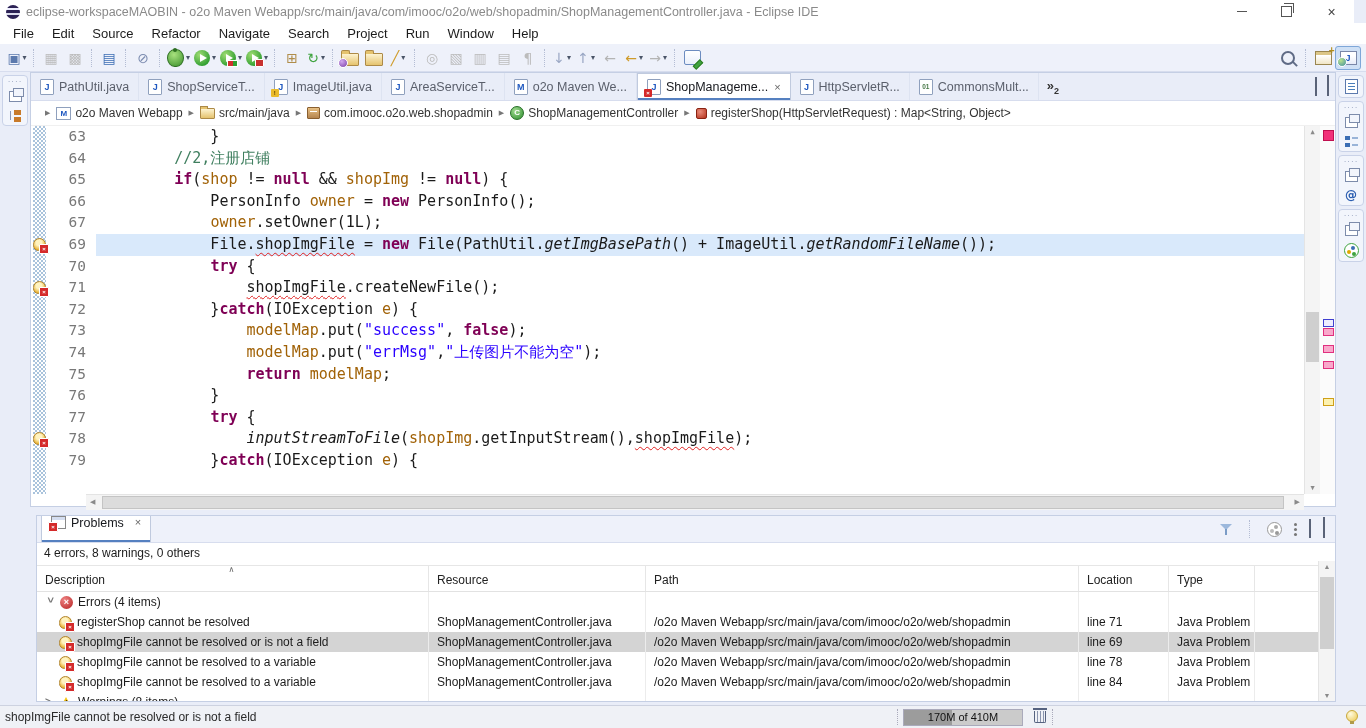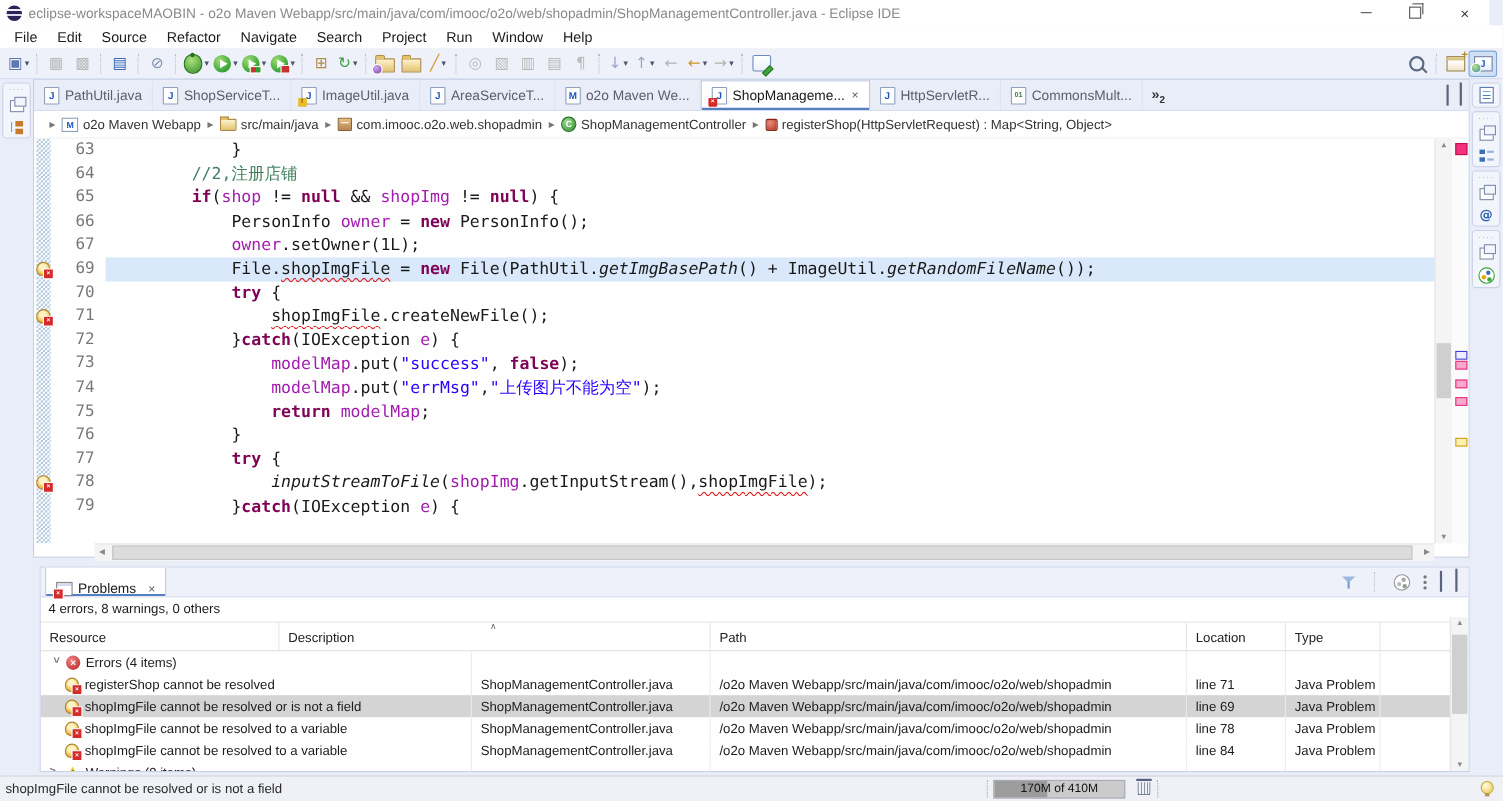--- a/index.html
+++ b/index.html
@@ -86,21 +86,21 @@
   .cl{display:flex;height:21.6px;line-height:21.6px;white-space:pre}
   .mcell{width:17px;flex:0 0 auto;position:relative}
   .mk{position:absolute;left:2px;top:4px;width:11px;height:11px;background:radial-gradient(circle at 45% 35%,#fff3c0 0 30%,#e8b133 75%);border:1px solid #b2842a;border-radius:50% 50% 42% 42%}
   .mk::after{content:"×";position:absolute;right:-4px;bottom:-4px;width:8px;height:8px;background:#d42a2a;border:1px solid #fff;border-radius:1px;color:#fff;font:bold 6px/8px "Liberation Sans",sans-serif;text-align:center}
   .lnum{width:38px;flex:0 0 auto;text-align:right;padding-right:10px;color:#787878;font-size:14.5px}
   .ltext{flex:1;padding-left:6px;color:#1a1a1a}
   .cl.hl .ltext{background:#d9e9fb}
   .k{color:#7f0055;font-weight:bold}
   .s{color:#2a00ff}
   .c{color:#3f7f5f}
-  .v{color:#a21caf}
+  .v{color:#a16207}
   .i{font-style:italic}
   .e{text-decoration:underline wavy #e01f1f 1px;text-underline-offset:3px}
 
   .vscroll{position:absolute;right:15px;top:0;bottom:0;width:15px;background:#f4f4f4;border-left:1px solid #e4e4e4}
   .vthumb{position:absolute;left:1px;right:1px;top:186px;height:50px;background:#cfcfcf}
   .sarr{position:absolute;left:0;right:0;text-align:center;font-size:7px;color:#8a8a8a}
   .ruler{position:absolute;right:0;top:0;bottom:0;width:15px;background:#fbfbfb}
   .rm{position:absolute;left:3px;width:9px;height:6px}
   .rm-top{top:4px;height:9px;background:#f2327a;border:1px solid #c01050}
   .rm-blue{top:193px;background:#eef;border:1px solid #4040d0}
@@ -129,21 +129,21 @@
   .ic-outline{width:13px;height:13px;background:linear-gradient(#3c6eb4,#3c6eb4) 0 1px/5px 4px no-repeat,linear-gradient(#3c6eb4,#3c6eb4) 0 8px/5px 4px no-repeat,linear-gradient(#9ab4d8,#9ab4d8) 7px 2px/6px 2px no-repeat,linear-gradient(#9ab4d8,#9ab4d8) 7px 9px/6px 2px no-repeat}
   .ic-at{font:bold 12px/13px "DejaVu Sans",sans-serif;color:#2a5db0}
   .ic-balls{width:13px;height:13px;border-radius:50%;border:1px solid #3fa33f;background:#fff}
   .ic-balls::before{content:"";position:absolute;left:6px;top:2px;width:4px;height:4px;border-radius:50%;background:#3c6eb4;box-shadow:-4px 4px 0 #e0a800,1px 6px 0 #3fa33f}
   .ic-balls.gray{border-color:#999}
   .ic-balls.gray::before{background:#aaa;box-shadow:-4px 4px 0 #bbb,1px 6px 0 #999}
 
   
   .problems{position:absolute;left:36px;top:515px;width:1300px;height:187px;background:#fff;border:1px solid #c5cfe4;box-sizing:border-box;overflow:hidden}
   .ptabrow{height:26px;background:#eef1fa;border-bottom:1px solid #d7ddee;display:flex;align-items:stretch}
-  .ptab{display:flex;align-items:flex-end;gap:5px;padding:0 9px;background:#fff;border-right:1px solid #c0cade;border-left:1px solid #c0cade;box-shadow:inset 0 -2px 0 #5580c0;font-size:12.5px;color:#16181d;margin-left:4px}
+  .ptab{display:flex;align-items:flex-start;gap:5px;padding:0 9px;background:#fff;border-right:1px solid #c0cade;border-left:1px solid #c0cade;box-shadow:inset 0 -2px 0 #5580c0;font-size:12.5px;color:#16181d;margin-left:4px}
   .ic-problems{width:13px;height:11px;border:1px solid #888;background:linear-gradient(#d5def0 0 3px,#fff 3px);position:relative}
   .ic-problems::after{content:"×";position:absolute;left:-4px;bottom:-4px;width:8px;height:8px;background:#d42a2a;border:1px solid #fff;border-radius:1px;color:#fff;font:bold 6px/8px "Liberation Sans",sans-serif;text-align:center}
   .ptools{margin-left:auto;display:flex;align-items:center;gap:12px;padding-right:10px}
   .ic-funnel{width:13px;height:13px;position:relative}
   .ic-funnel::before{content:"";position:absolute;left:0;top:1px;border-left:6px solid transparent;border-right:6px solid transparent;border-top:6px solid #9cb8dc}
   .ic-funnel::after{content:"";position:absolute;left:5px;top:6px;width:2px;height:6px;background:#7a9cc6}
   .ic-vdots{width:3px;height:3px;border-radius:50%;background:#777;box-shadow:0 5px 0 #777,0 10px 0 #777;margin-bottom:10px}
   .psummary{height:19px;font-size:12px;color:#1c1c1c;padding:3px 0 0 7px;border-bottom:1px solid #e6e6e6}
   .pheader{height:25px;display:flex;border-bottom:1px solid #e2e2e2;position:relative}
   .ph{box-sizing:border-box;border-right:1px solid #e6e6e6;font-size:12px;color:#222;padding:7px 0 0 8px;position:relative}
@@ -470,22 +470,22 @@
         <span class="ic-funnel"></span>
         <span class="tsep"></span>
         <span class="ric ic-balls gray"></span>
         <span class="ic-vdots"></span>
         <span><span class="wmv-min"></span></span>
         <span><span class="wmv-max"></span></span>
       </span>
     </div>
     <div class="psummary">4 errors, 8 warnings, 0 others</div>
     <div class="pheader">
+        <span class="ph col0 sorted">Description</span>
         <span class="ph col1">Resource</span>
-        <span class="ph col0 sorted">Description</span>
         <span class="ph col2">Path</span>
         <span class="ph col3">Location</span>
         <span class="ph col4">Type</span>
       </div>
     <div id="prows">
         <div class="prow">
           <span class="pc col0">
             <span class="tw exp">&gt;</span>
             <span class="ic-err">×</span>
             <span>Errors (4 items)</span>

